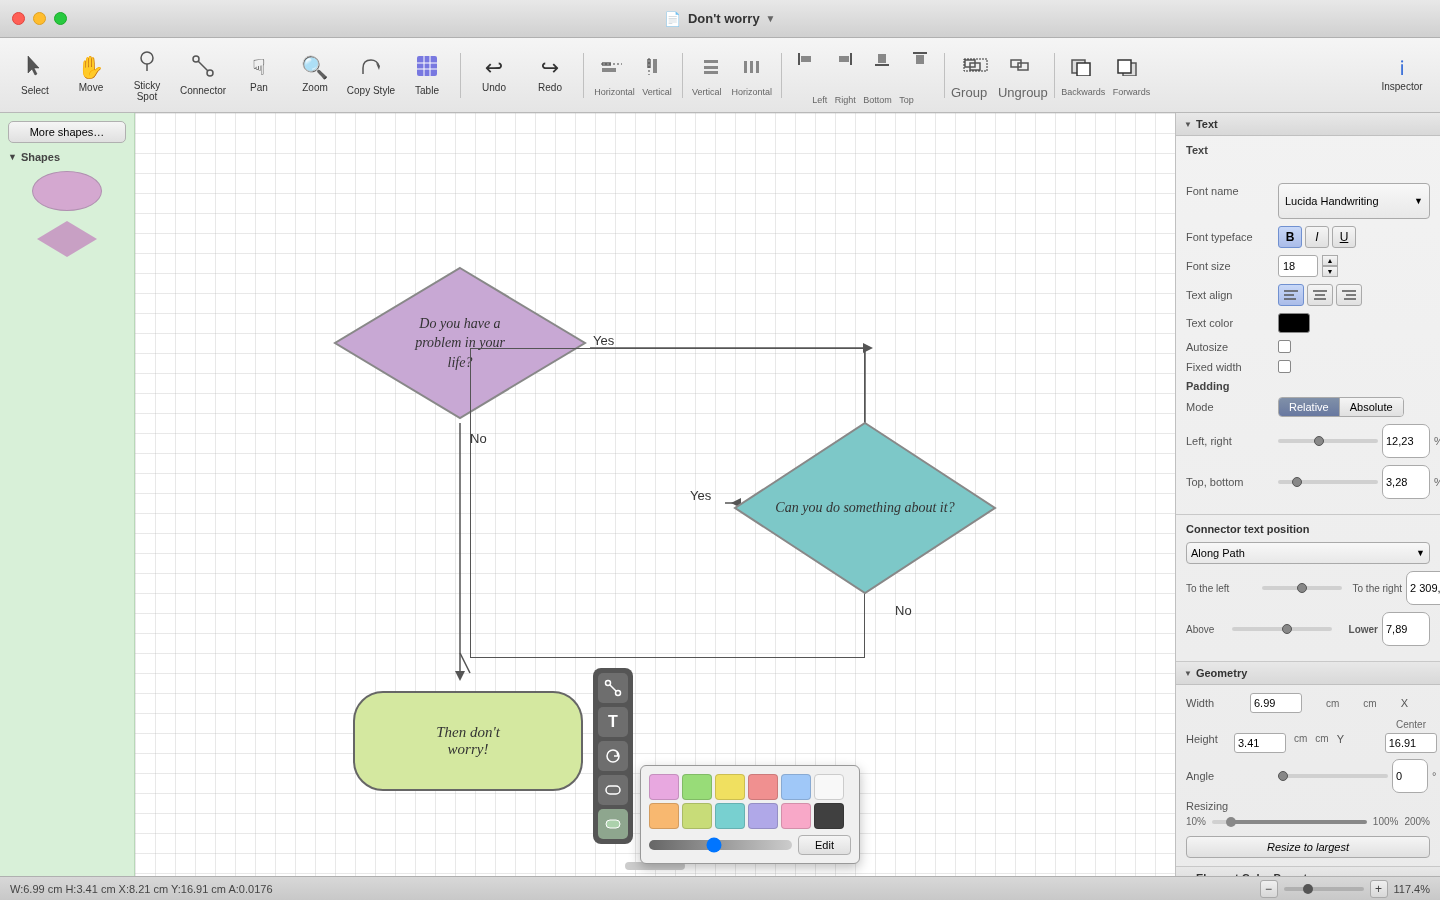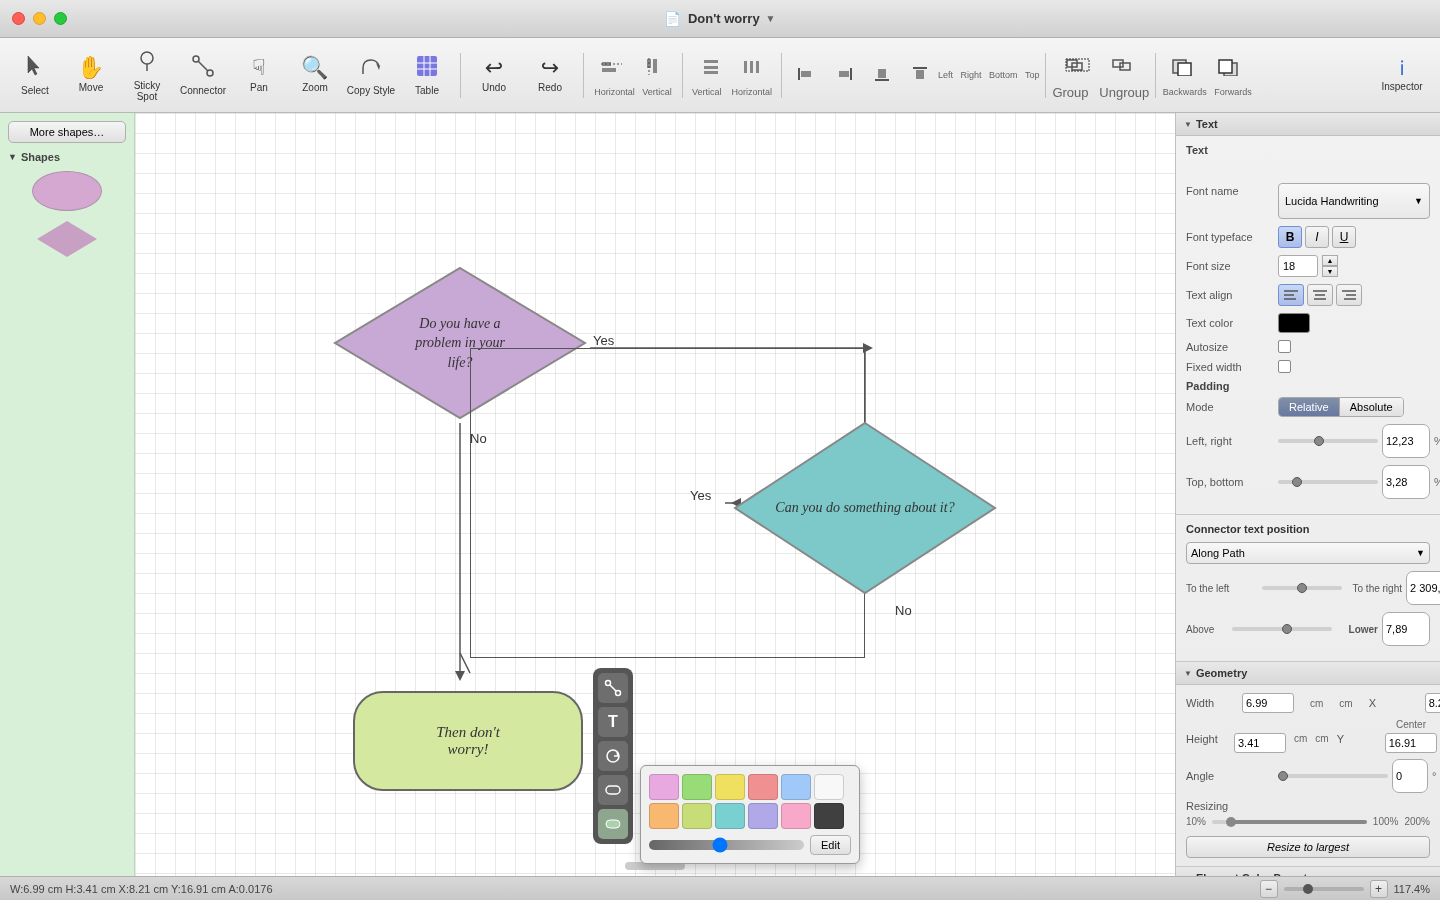--- a/index.html
+++ b/index.html
@@ -224,21 +224,21 @@
       flex: 1;
       height: 10px;
       border-radius: 5px;
       background: linear-gradient(to right, #666, #ccc);
       -webkit-appearance: none;
     }
     .edit-btn {
       background: linear-gradient(to bottom, #f5f5f5, #e0e0e0);
       border: 1px solid #b0b0b0;
       border-radius: 4px;
-      padding: 3px 10px;
+      padding: 3px 16px;
       font-size: 11px;
       cursor: pointer;
     }
 
     
     .inspector-panel {
       width: 265px;
       background: linear-gradient(to bottom, #f2f2f2, #ebebeb);
       border-left: 1px solid #c0c0c0;
       display: flex;
@@ -718,21 +718,21 @@
               <rect x="14" y="3" width="3" height="12" fill="#888"></rect>
             </svg>
         </span>
       </button>
     </div>
     <span style="font-size:9px;color:#666;">Vertical &nbsp;&nbsp; Horizontal</span>
   </div>
 
   <div class="toolbar-separator"></div>
 
-  <div style="display:flex; gap:0; align-items:center;">
+  <div style="display:flex; flex-direction:column; gap:20px; align-items:center;">
     <div style="display:flex; gap:2px;">
       <button class="tool-btn" style="width:36px;height:30px;">
         <span>
           <svg width="20" height="18">
               <rect x="2" y="3" width="2" height="12" fill="#555"></rect>
               <rect x="5" y="6" width="10" height="6" fill="#888"></rect>
             </svg>
         </span>
       </button>
       <button class="tool-btn" style="width:36px;height:30px;">
@@ -1095,21 +1095,21 @@
       </div>
     </div>
 
     <div class="inspector-section">
       <div class="inspector-section-header">
         <span class="triangle">▼</span>
         <span class="title">Geometry</span>
       </div>
       <div class="inspector-body">
         
-        <div style="display:flex;gap:16px;margin-bottom:6px;align-items:center;">
+        <div style="display:flex;gap:24px;margin-bottom:6px;align-items:center;">
           <span class="geo-label">Width</span>
           <input type="text" class="geo-input" value="6.99" style="">
           <span class="geo-unit">cm</span>
           <span class="geo-unit">cm</span>
           <span class="geo-label">X</span>
           <input type="text" class="geo-input" value="8.21" style="">
 
         </div>
         
         <div style="display:flex;justify-content:flex-end;margin-bottom:3px;">

